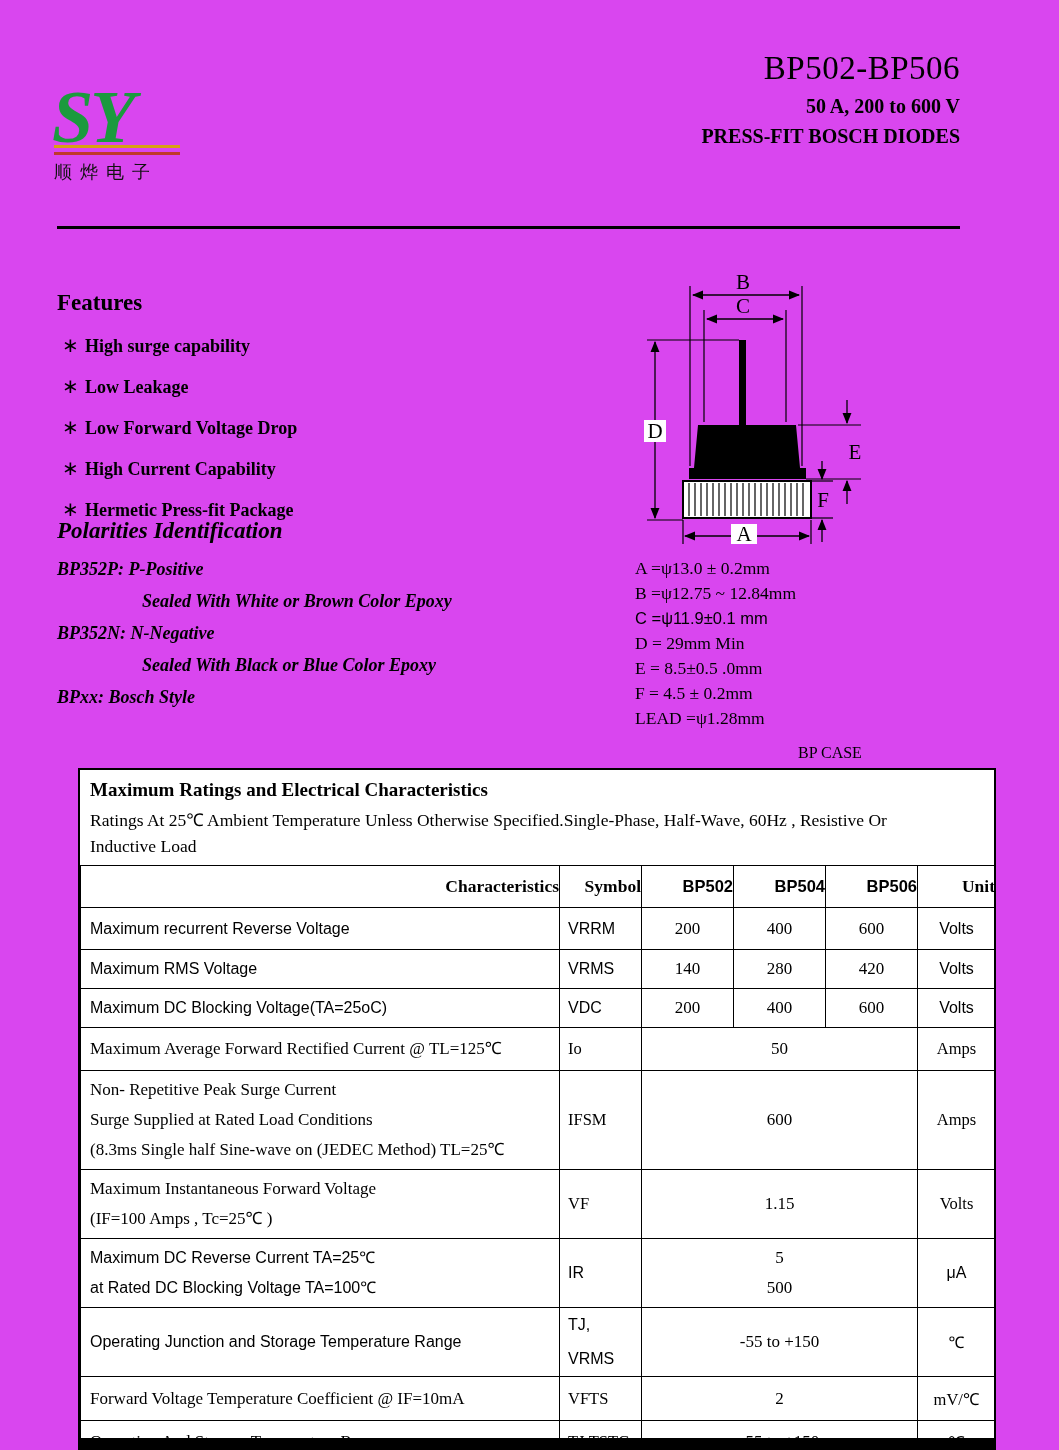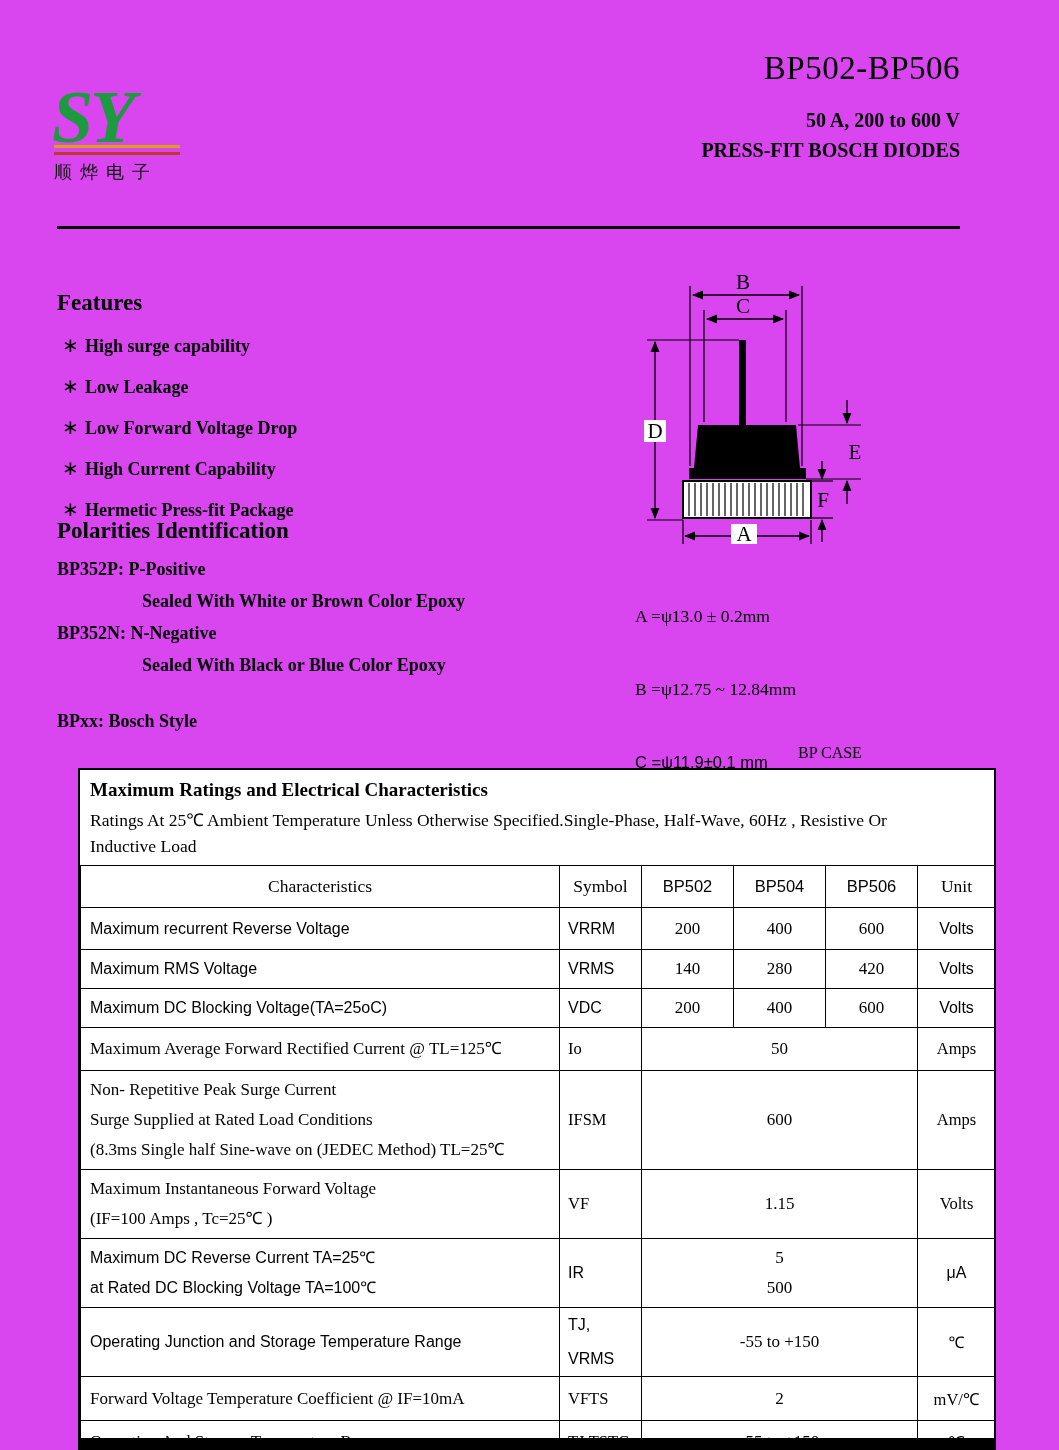--- a/index.html
+++ b/index.html
@@ -6,53 +6,53 @@
   html,body { background:#ffffff; }
   .page {
     position:relative; width:1059px; height:1450px; background:#d946ef;
     overflow:hidden; color:#000; font-family:"Liberation Serif", serif;
   }
 
   
   .logo { position:absolute; left:52px; top:66px; }
   .hdr-right { position:absolute; top:50px; right:99px; text-align:right; }
   .part { font-size:33px; letter-spacing:0.5px; }
-  .sub1 { font-size:20px; font-weight:bold; margin-top:22px;text-align:right; }
+  .sub1 { font-size:20px; font-weight:bold; margin-top:8px;text-align:right; }
   .sub2 { font-size:20px; font-weight:bold; margin-top:7px; }
   .rule { position:absolute; left:57px; top:226px; width:903px; height:3px; background:#000; }
 
   
   .features { position:absolute; left:57px; top:290px; }
   .sec-title { font-size:23px; font-weight:bold; margin-bottom:9px; }
   .feat { font-size:18px; font-weight:bold; line-height:40px; }
   .ast { display:inline-block; width:28px; font-weight:normal; font-size:20px; padding-left:5px; }
-  .polar { position:absolute; left:57px; top:518px; }
+  .polar { position:absolute; left:57px; top:518px;font-style:italic; }
   .pline { font-size:18px; font-weight:bold; line-height:32px; }
   .pline.indent { padding-left:85px; }
-  .pline.gap { margin-top:24px; }
+  .pline.gap { }
 
   
   .diagram { position:absolute; left:625px; top:262px; }
   .dlabel { font-family:"Liberation Serif", serif; font-size:21px; text-anchor:middle; fill:#000; }
   .thin { stroke:#000; stroke-width:1.2; }
   .dimline { stroke:#000; stroke-width:1.3; }
   .dims { position:absolute; left:635px; top:556px; }
-  .dim { font-size:17.5px; line-height:25px;margin-top:48px; }
+  .dim { font-size:17.5px; line-height:25px; }
   .dim:nth-child(3) { font-family:Liberation Sans, sans-serif; font-size:16.5px; }
   .bpcase { position:absolute; left:798px; top:744px; font-size:16px; }
 
   
   .tablewrap { position:absolute; left:78px; top:768px; width:918px; border:2px solid #000; background:#fff; }
   .tabletitle { padding:9px 10px 6px 10px; }
   .tt { font-size:19px; font-weight:bold; }
   .ts { font-size:17.5px; line-height:26px; }
   .ts-block { margin-top:6px; }
   table { border-collapse:collapse; width:100%; table-layout:fixed; }
   th, td { border:1.5px solid #000; vertical-align:middle; }
-  thead th { height:42px; font-weight:normal; font-size:17.5px; text-align:center; }
+  thead th { height:42px; font-weight:bold; font-size:17.5px; text-align:right; }
   thead th:nth-child(3), thead th:nth-child(4), thead th:nth-child(5) {
     font-family:"Liberation Sans", sans-serif; font-size:16.5px;
   }
   td { font-size:17px;font-family:Liberation Serif, serif; }
   .c-char { text-align:left; padding:4px 4px 4px 9px; }
   .c-char div { line-height:30px; }
   .c-sym { text-align:left; padding-left:8px; font-size:16.5px; }
   .c-sym div { line-height:34px; }
   .c-val { text-align:center; }
   .c-span div { line-height:30px; }

